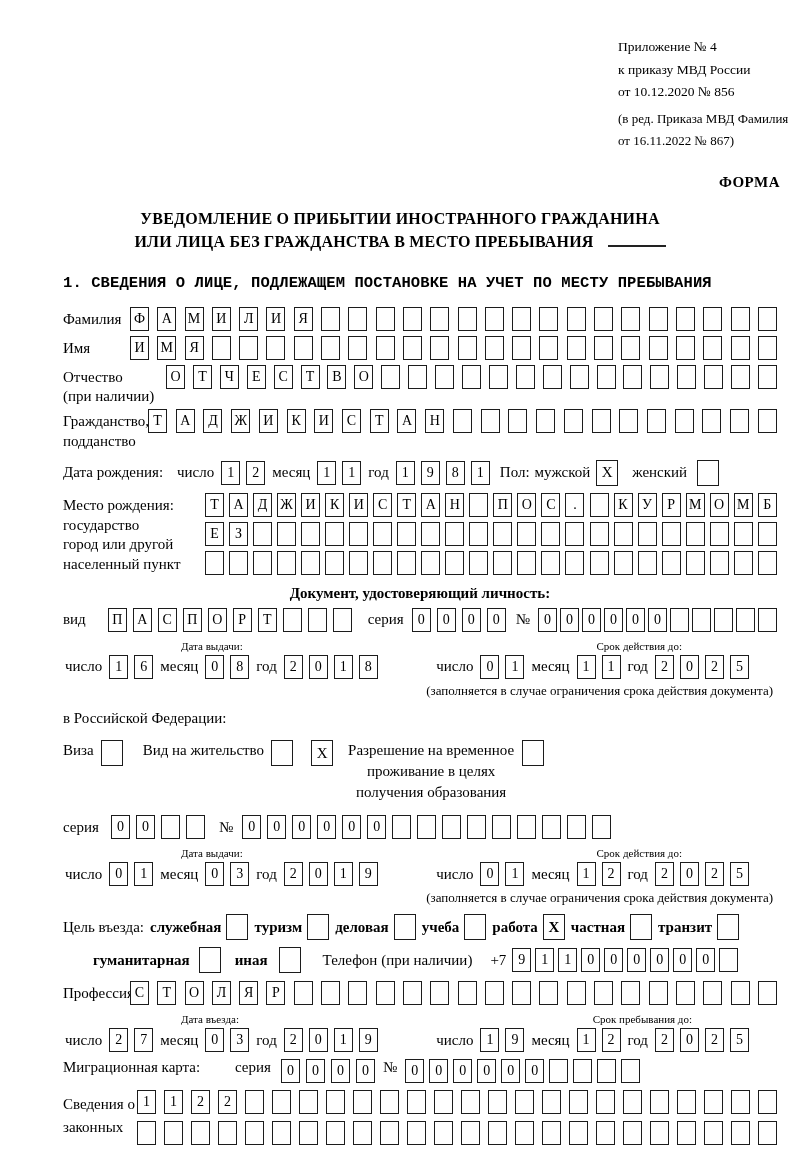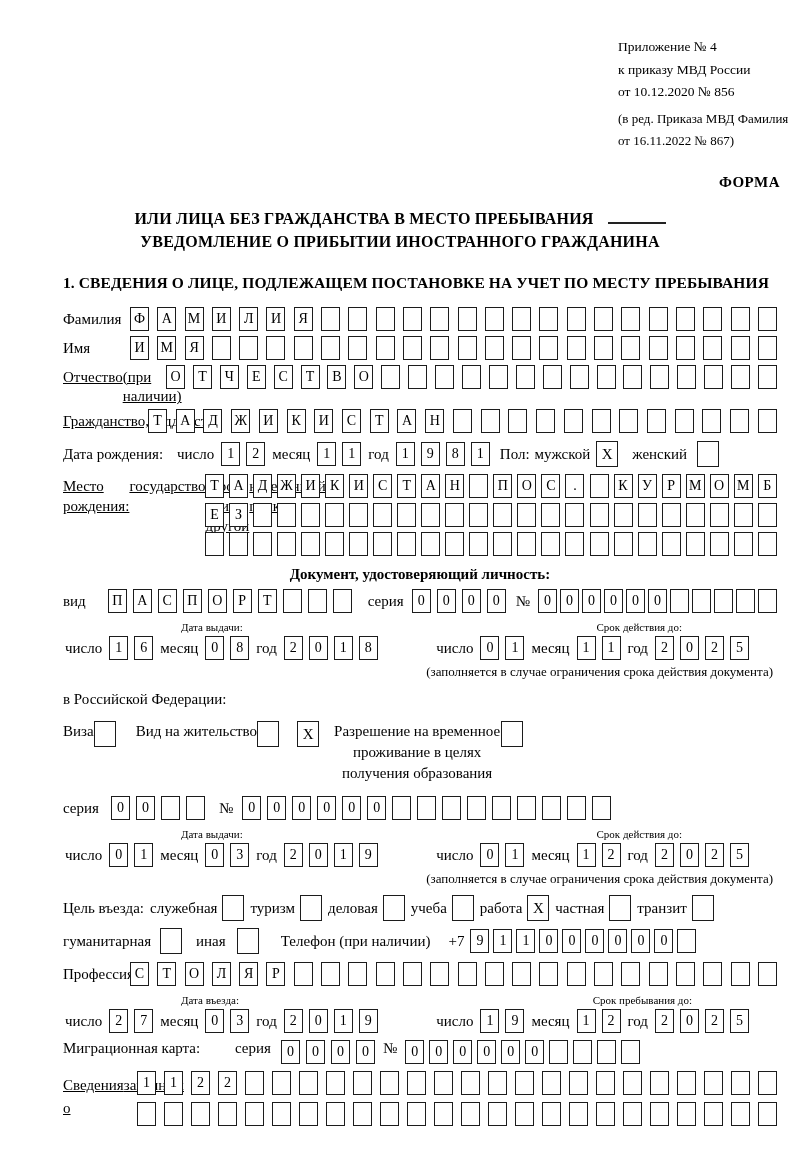--- a/index.html
+++ b/index.html
@@ -7,67 +7,67 @@
     width:800px;height:1163px;background:#ffffff;color:#000;
     font-family:"Liberation Serif","DejaVu Serif",serif;
     font-size:15px;box-sizing:border-box;padding-top:36px;
     margin:0 auto;position:relative;overflow:hidden;
   }
   .appendix{margin-left:618px;font-size:13.5px;line-height:1.68;}
   .revision{margin-left:618px;font-size:13px;line-height:1.7;margin-top:4px;}
   .forma{font-weight:bold;text-align:right;padding-right:20px;font-size:15px;margin-top:22px;letter-spacing:.5px;}
   .title{text-align:center;font-weight:bold;font-size:16px;line-height:1.45;margin-top:16px;letter-spacing:.2px;}
   .blank-line{display:inline-block;width:58px;border-bottom:2px solid #222;margin-left:14px;height:12px;}
-  .sec1{font-weight:bold;font-size:15.5px;margin-top:20px;margin-left:63px;letter-spacing:.1px;}
+  .sec1{font-weight:bold;font-size:15.5px;margin-top:20px;margin-left:63px;letter-spacing:.1px;font-family:Liberation Mono, monospace;}
   .content{margin-left:63px;width:714px;margin-top:15px;}
   .frow{display:flex;align-items:flex-start;margin-bottom:5px;}
   .flabel{flex-shrink:0;line-height:1.32;padding-top:3px;}
   .cells{display:flex;justify-content:space-between;flex:1;}
   .cells-g{display:flex;gap:6px;}
   .cells-t{display:flex;gap:3px;}
   .cell{box-sizing:border-box;width:19px;height:24px;border:1.7px solid #1c1c1c;
         display:inline-flex;align-items:center;justify-content:center;
         font-size:14px;flex-shrink:0;background:#fff;}
   .cb{box-sizing:border-box;width:22px;height:26px;border:1.7px solid #1c1c1c;
       display:inline-flex;align-items:center;justify-content:center;font-size:15px;flex-shrink:0;background:#fff;}
-  .stack{display:flex;flex-direction:row;text-decoration:underline;}
+  .stack{display:flex;flex-direction:column;}
   .dg{display:flex;align-items:center;gap:5px;}
   .dg .lbl{margin:0 2px;}
   .two-col{display:flex;align-items:center;margin-bottom:4px;}
   .heads{display:flex;font-size:11px;margin-bottom:3px;margin-top:8px;}
   .note{font-size:13px;text-align:right;padding-right:4px;margin-top:2px;margin-bottom:8px;}
   .center-bold{text-align:center;font-weight:bold;font-size:15px;margin:10px 0 6px 0;}
   .intro{line-height:1.55;margin-top:8px;}
   .optrow{display:flex;align-items:flex-start;gap:14px;margin-top:10px;margin-bottom:12px;}
-  .opt{display:flex;align-items:flex-start;}
+  .opt{display:flex;align-items:flex-start;gap:7px;}
   .opt .olabel{line-height:1.4;}
   .opt .center{text-align:center;}
   .purp{display:flex;align-items:center;gap:6px;flex-wrap:nowrap;margin-bottom:7px;}
-  .purp .pair{display:flex;align-items:center;gap:5px;}
+  .purp .pair{display:flex;align-items:center;gap:5px;font-weight:bold;}
   .mt8{margin-top:8px;}
 </style>
 </head>
 <body>
 
 <div class="page">
 
   <div class="appendix">
     <div>Приложение № 4</div>
     <div>к приказу МВД России</div>
     <div>от 10.12.2020 № 856</div>
   </div>
   <div class="revision">
     <div>(в ред. Приказа МВД Фамилия</div>
     <div>от 16.11.2022 № 867)</div>
   </div>
   <div class="forma">ФОРМА</div>
 
   <div class="title">
+    <div>УВЕДОМЛЕНИЕ О ПРИБЫТИИ ИНОСТРАННОГО ГРАЖДАНИНА</div>
     <div><span>ИЛИ ЛИЦА БЕЗ ГРАЖДАНСТВА В МЕСТО ПРЕБЫВАНИЯ</span><span class="blank-line"></span></div>
-    <div>УВЕДОМЛЕНИЕ О ПРИБЫТИИ ИНОСТРАННОГО ГРАЖДАНИНА</div>
   </div>
 
   <div class="sec1">1. СВЕДЕНИЯ О ЛИЦЕ, ПОДЛЕЖАЩЕМ ПОСТАНОВКЕ НА УЧЕТ ПО МЕСТУ ПРЕБЫВАНИЯ</div>
 
   <div class="content">
 
     <div class="frow">
       <div class="flabel" style="width:67px">Фамилия</div>
       <div class="cells">
           <span class="cell">Ф</span>
@@ -514,21 +514,21 @@
       <div class="pair">
           <span>частная</span>
           <span class="cb"></span>
         </div>
       <div class="pair">
           <span>транзит</span>
           <span class="cb"></span>
         </div>
     </div>
 
-    <div class="purp" style="">
+    <div class="purp" style="margin-left:30px">
       <div class="pair">
           <span>гуманитарная</span>
           <span class="cb" style="margin-left:4px"></span>
         </div>
       <div class="pair" style="margin-left:8px">
           <span>иная</span>
           <span class="cb" style="margin-left:6px"></span>
         </div>
       <span style="margin-left:16px">Телефон (при наличии)</span>
       <span style="margin-left:12px">+7</span>

